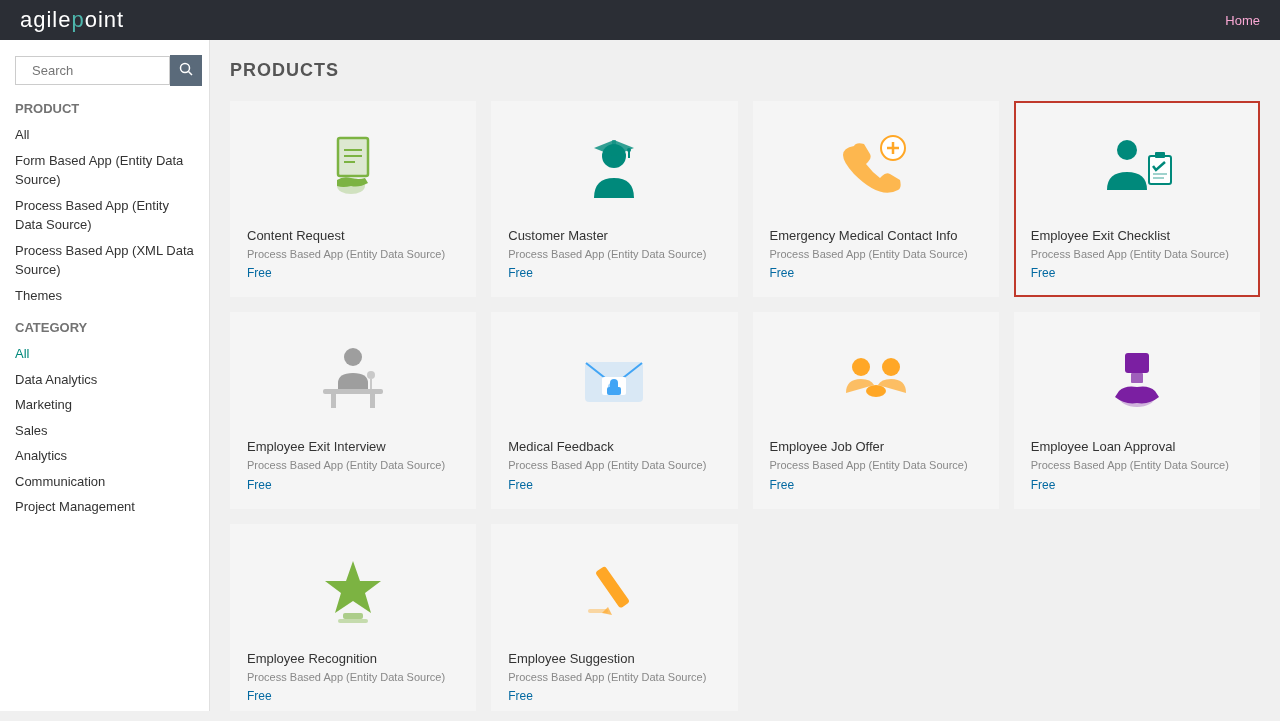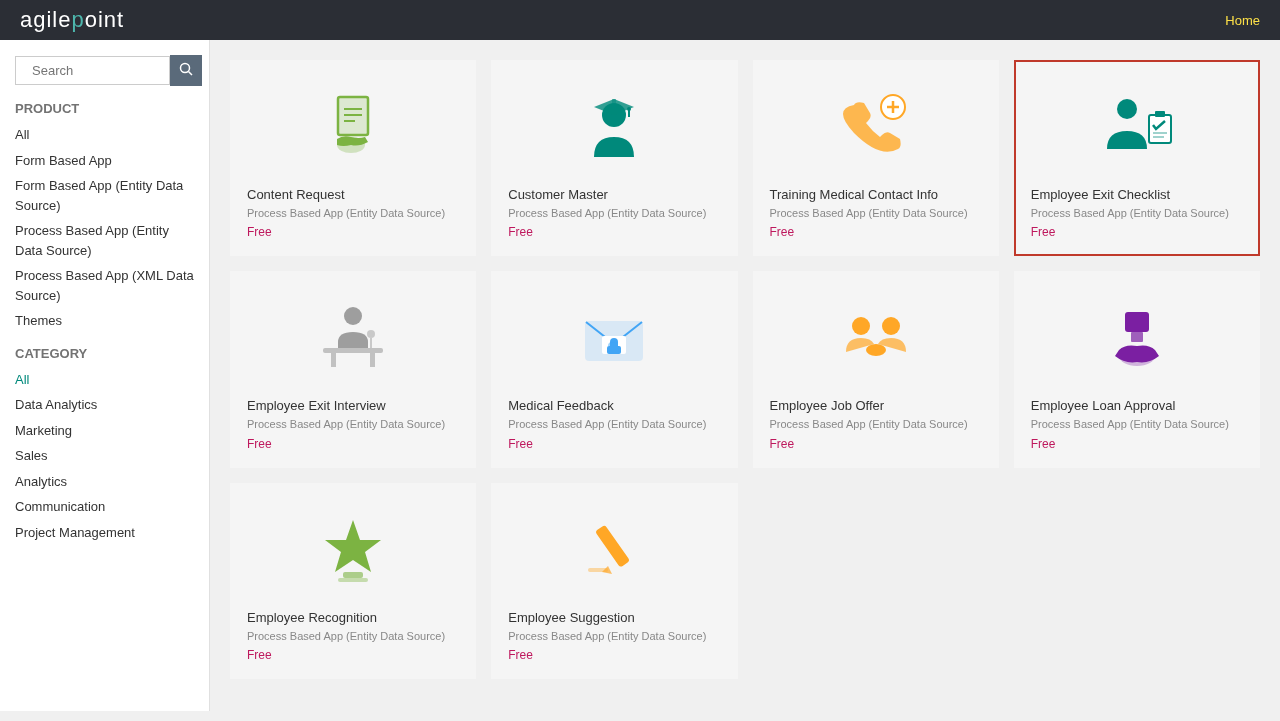--- a/index.html
+++ b/index.html
@@ -14,21 +14,21 @@
       justify-content: space-between;
       padding: 0 20px;
     }
     .header-logo {
       color: white;
       font-size: 22px;
       font-weight: 300;
       letter-spacing: 1px;
     }
     .header-logo span { color: #4db6ac; }
-    .header-nav { color: #fde047; font-size: 13px; }
+    .header-nav { color: #f9a8d4; font-size: 13px; }
 
     
     .layout { display: flex; height: calc(100vh - 50px); }
 
     
     .sidebar {
       width: 210px;
       background: white;
       padding: 15px;
       overflow-y: auto;
@@ -127,21 +127,21 @@
       margin-bottom: 4px;
     }
     .product-type {
       font-size: 11px;
       color: #888;
       margin-bottom: 4px;
       line-height: 1.4;
     }
     .product-price {
       font-size: 12px;
-      color: #be185d;
+      color: #0369a1;
     }
   </style>
 </head>
 <body>
 
 <div class="header">
   <div class="header-logo">agile<span>p</span>oint</div>
   <div class="header-nav">Home</div>
 </div>
 
@@ -154,40 +154,40 @@
         <svg width="14" height="14" viewBox="0 0 14 14" fill="none" xmlns="http://www.w3.org/2000/svg">
           <circle cx="6" cy="6" r="4.5" stroke="white" stroke-width="1.5"></circle>
           <line x1="9.5" y1="9.5" x2="13" y2="13" stroke="white" stroke-width="1.5"></line>
         </svg>
       </button>
     </div>
 
     <div class="sidebar-section-title">PRODUCT</div>
     <div id="product-items">
         <div class="sidebar-item">All</div>
-        <div class="sidebar-item">Form Based App</div>
         <div class="sidebar-item">Form Based App (Entity Data Source)</div>
         <div class="sidebar-item">Process Based App (Entity Data Source)</div>
         <div class="sidebar-item">Process Based App (XML Data Source)</div>
         <div class="sidebar-item">Themes</div>
       </div>
 
     <div class="sidebar-section-title">CATEGORY</div>
     <div id="category-items">
         <div class="sidebar-item active">All</div>
         <div class="sidebar-item">Data Analytics</div>
         <div class="sidebar-item">Marketing</div>
         <div class="sidebar-item">Sales</div>
         <div class="sidebar-item">Analytics</div>
         <div class="sidebar-item">Communication</div>
         <div class="sidebar-item">Project Management</div>
       </div>
   </div>
 
   <div class="main">
+    <div class="main-title">PRODUCTS</div>
     <div class="products-grid" id="products-grid">
         <div class="product-card">
     <div class="product-icon-area">
       <svg viewBox="0 0 80 80" xmlns="http://www.w3.org/2000/svg">
       <rect x="25" y="10" width="30" height="38" rx="2" fill="#7cb342" opacity="0.2"></rect>
       <rect x="25" y="10" width="30" height="38" rx="2" fill="none" stroke="#7cb342" stroke-width="2.5"></rect>
       <line x1="31" y1="22" x2="49" y2="22" stroke="#7cb342" stroke-width="2"></line>
       <line x1="31" y1="28" x2="49" y2="28" stroke="#7cb342" stroke-width="2"></line>
       <line x1="31" y1="34" x2="42" y2="34" stroke="#7cb342" stroke-width="2"></line>
       <ellipse cx="38" cy="58" rx="14" ry="8" fill="#7cb342" opacity="0.3"></ellipse>
@@ -215,21 +215,21 @@
   </div>
         <div class="product-card">
     <div class="product-icon-area">
       <svg viewBox="0 0 80 80" xmlns="http://www.w3.org/2000/svg">
       <path d="M18 18 Q20 14 28 16 L34 26 Q36 30 32 34 L30 36 Q36 44 44 50 L46 48 Q50 44 54 46 L64 52 Q66 60 62 62 Q44 72 18 46 Q-4 22 18 18Z" fill="#ffa726" opacity="0.8"></path>
       <circle cx="57" cy="20" r="12" fill="white" stroke="#ffa726" stroke-width="2"></circle>
       <line x1="57" y1="14" x2="57" y2="26" stroke="#ffa726" stroke-width="2.5"></line>
       <line x1="51" y1="20" x2="63" y2="20" stroke="#ffa726" stroke-width="2.5"></line>
     </svg>
     </div>
-    <div class="product-name">Training Medical Contact Info</div>
+    <div class="product-name">Emergency Medical Contact Info</div>
     <div class="product-type">Process Based App (Entity Data Source)</div>
     <div class="product-price">Free</div>
   </div>
         <div class="product-card selected">
     <div class="product-icon-area">
       <svg viewBox="0 0 80 80" xmlns="http://www.w3.org/2000/svg">
       <circle cx="30" cy="22" r="10" fill="#00897b"></circle>
       <path d="M10 62 Q10 44 30 44 Q50 44 50 62" fill="#00897b"></path>
       <rect x="52" y="28" width="22" height="28" rx="2" fill="white" stroke="#00897b" stroke-width="2"></rect>
       <rect x="58" y="24" width="10" height="6" rx="1" fill="#00897b"></rect>

